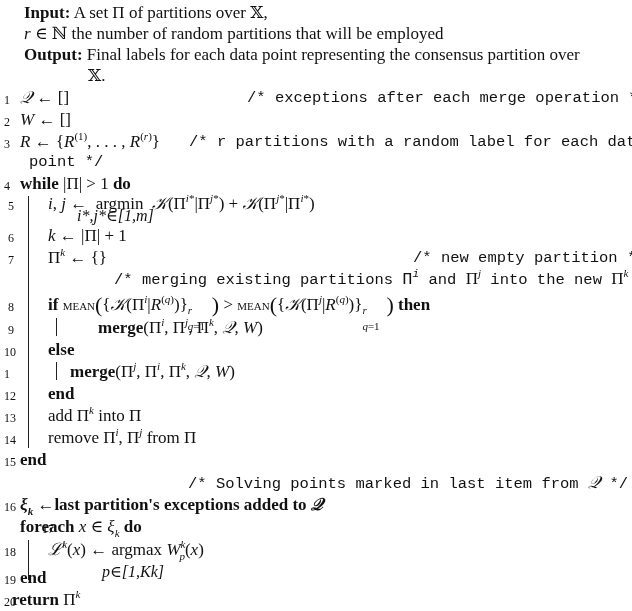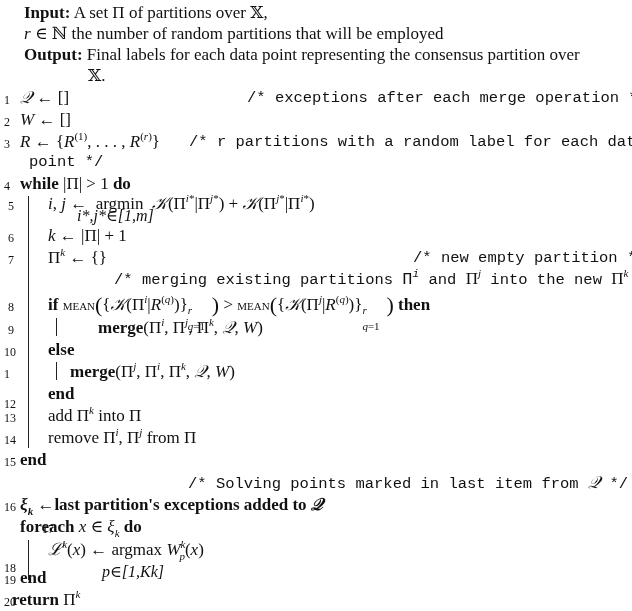--- a/index.html
+++ b/index.html
@@ -94,21 +94,21 @@
 </div>
 
 <div class="vbar" style="left:56px; top:362px; height:18px;"></div>
 
 <div class="ln" style="top:362px; left:0;">
   <span class="num" style="left:4px; top:2px;">1</span>
   <span style="position:absolute; left:70px;"><b>merge</b>(Π<sup><i>j</i></sup>, Π<sup><i>i</i></sup>, Π<sup><i>k</i></sup>, <i>𝒬</i>, <i>W</i>)</span>
 </div>
 
 <div class="ln" style="top:384px; left:0;">
-  <span class="num" style="left:4px; top:10px;text-align:center;">12</span>
+  <span class="num" style="left:4px; top:2px;text-align:center;">12</span>
   <span style="position:absolute; left:48px;"><b>end</b></span>
 </div>
 
 <div class="ln" style="top:406px; left:0;">
   <span class="num" style="left:4px; top:2px;">13</span>
   <span style="position:absolute; left:48px;">add Π<sup><i>k</i></sup> into Π</span>
 </div>
 
 <div class="ln" style="top:428px; left:0;">
   <span class="num" style="left:4px; top:2px;">14</span>
@@ -128,21 +128,21 @@
 </div>
 
 <div class="ln" style="top:517px; left:0;">
   <span class="num" style="left:4px; top:2px;margin-left:38px;">17</span>
   <span style="position:absolute; left:20px;"><b>foreach</b> <i>x</i> ∈ <i>ξ</i><sub><i>k</i></sub> <b>do</b></span>
 </div>
 
 <div class="vbar" style="left:28px; top:540px; height:40px;"></div>
 
 <div class="ln" style="top:540px; left:0;">
-  <span class="num" style="left:4px; top:2px;margin-top:16px;">18</span>
+  <span class="num" style="left:4px; top:2px;">18</span>
   <span style="position:absolute; left:48px;"><i>ℒ</i><sup><i>k</i></sup>(<i>x</i>) ← argmax <i>W</i><sup style="position:relative;"><i>k</i></sup><sub style="margin-left:-6px;"><i>p</i></sub>(<i>x</i>)</span>
 </div>
 <div class="under" style="top:562px; left:102px;">p∈[1,Kk]</div>
 
 <div class="ln" style="top:568px; left:0;">
   <span class="num" style="left:4px; top:2px;">19</span>
   <span style="position:absolute; left:20px;"><b>end</b></span>
 </div>
 
 <div class="ln" style="top:590px; left:0;">

